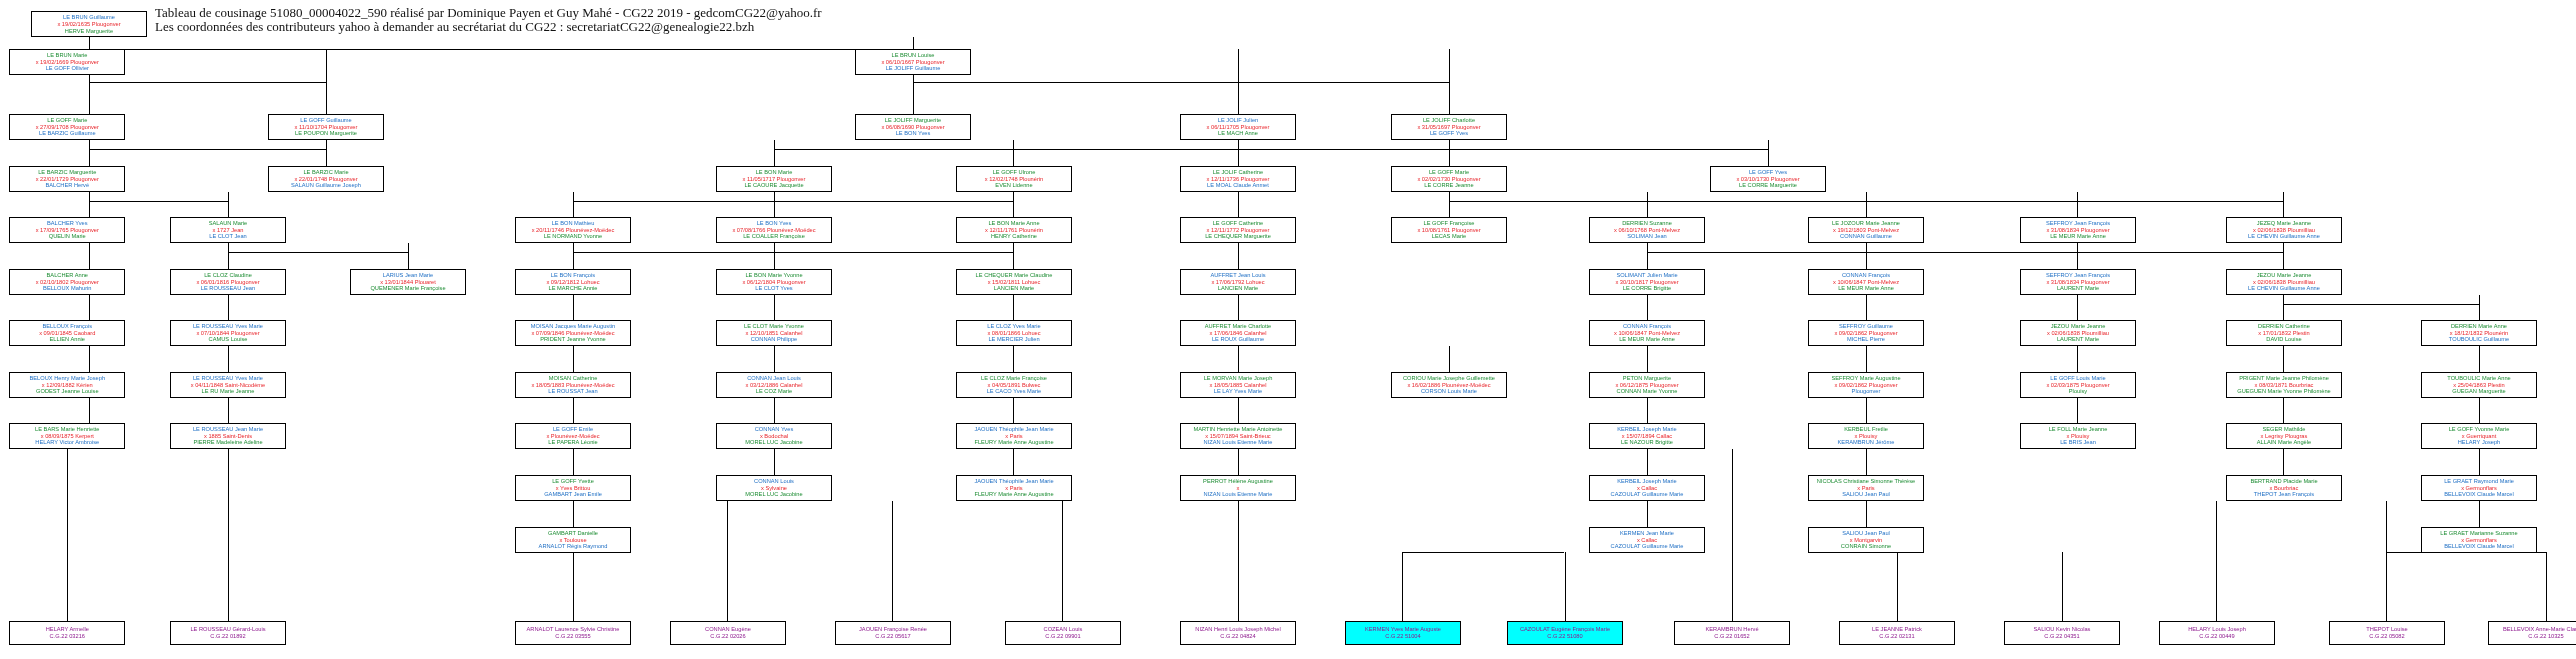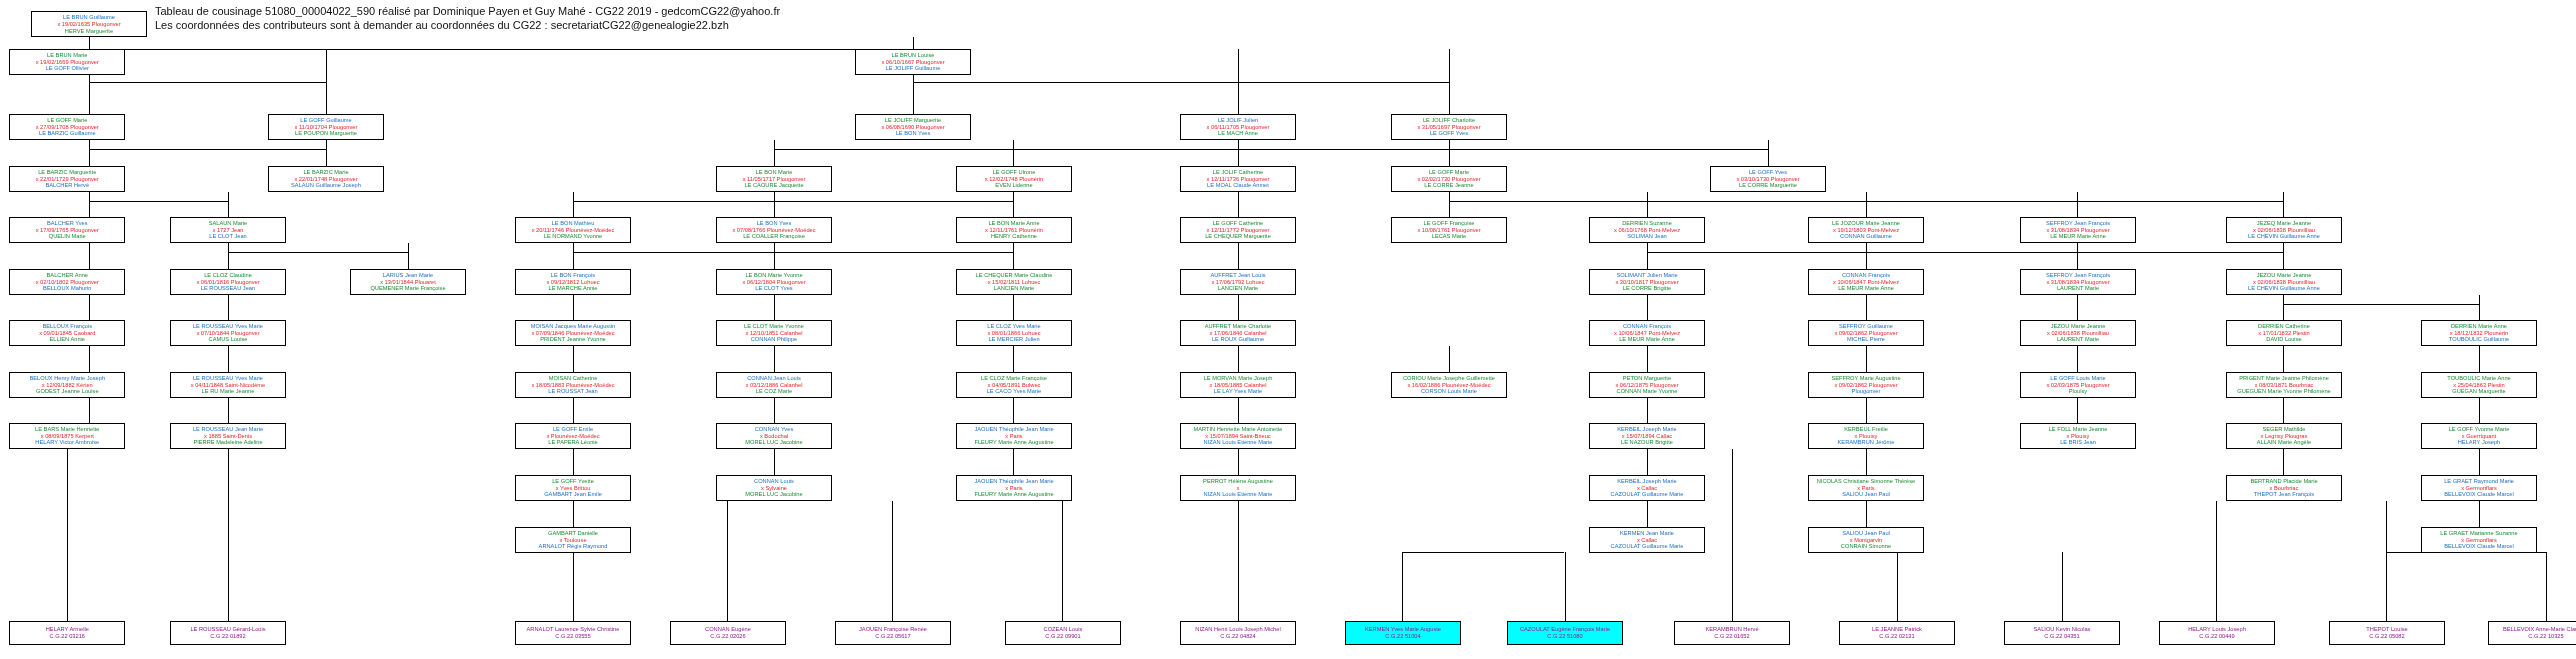--- a/index.html
+++ b/index.html
@@ -1,19 +1,19 @@
 <!DOCTYPE html>
 <html style="font-size:8.2px"><head>
 <meta charset="utf-8">
 <style>
   html,body{margin:0;padding:0;background:#ffffff;}
   body{font-family:"Liberation Sans",sans-serif;}
   #sheet{position:relative;width:2988px;height:660px;background:#fff;overflow:hidden;}
 
-  .hdr{position:absolute;color:#111;font-size:11px;line-height:1.5;white-space:nowrap;}
+  .hdr{position:absolute;color:#111;font-size:13px;line-height:1.5;white-space:nowrap;font-family:Liberation Serif, serif;}
 
   
   .box{
     position:absolute;
     border:0.8px solid #000;
     background:#fff;
     box-sizing:border-box;
     display:flex;flex-direction:column;
     align-items:center;justify-content:center;
     text-align:center;
@@ -42,21 +42,21 @@
   
   .v{position:absolute;width:0;border-left:0.7px solid #000;}
   .h{position:absolute;height:0;border-top:0.7px solid #000;}
 </style>
 </head>
 <body>
 
 <div id="sheet">
 
   <div class="hdr" style="left:155px;top:3.1px;">Tableau de cousinage 51080_00004022_590 réalisé par Dominique Payen et Guy Mahé - CG22 2019 - gedcomCG22@yahoo.fr</div>
-  <div class="hdr" style="left:155px;top:16.5px;">Les coordonnées des contributeurs sont à demander au coordonnées du CG22 :  secretariatCG22@genealogie22.bzh</div>
+  <div class="hdr" style="left:155px;top:16.5px;">Les coordonnées des contributeurs yahoo à demander au secrétariat du CG22 :  secretariatCG22@genealogie22.bzh</div>
 
   <div id="lines">
       <div class="v" style="left: 89px; top: 37px; height: 12px;"></div>
       <div class="v" style="left: 89px; top: 49px; height: 0px;"></div>
       <div class="v" style="left: 89px; top: 75px; height: 40px;"></div>
       <div class="v" style="left: 326px; top: 49px; height: 65px;"></div>
       <div class="v" style="left: 913px; top: 37px; height: 12px;"></div>
       <div class="v" style="left: 913px; top: 75px; height: 40px;"></div>
       <div class="v" style="left: 1238px; top: 49px; height: 65px;"></div>
       <div class="v" style="left: 1449px; top: 49px; height: 65px;"></div>

